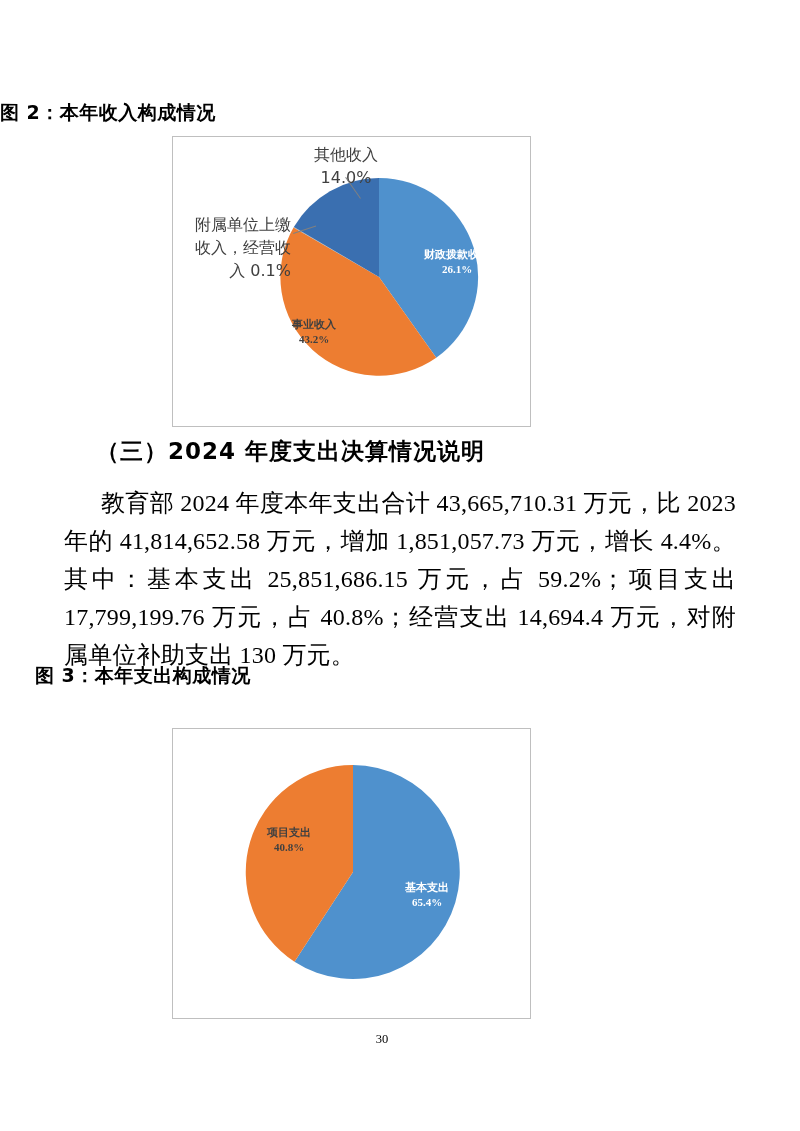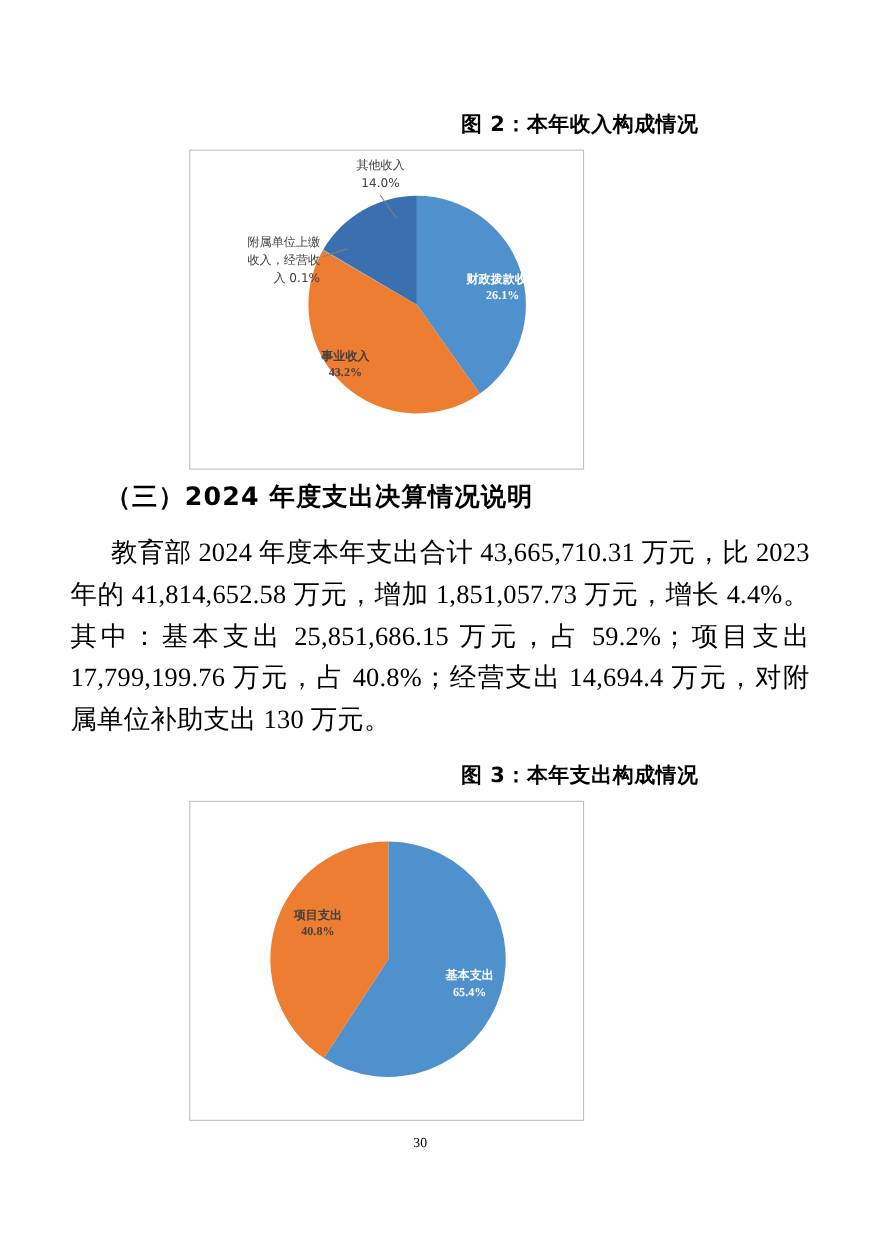--- a/index.html
+++ b/index.html
@@ -19,28 +19,28 @@
     position: absolute;
     left: 0; top: 0;
     width: 800px;
     height: 1131px;
   }
 
   
   .fig-caption {
     position: absolute;
     width: 635px;
-    text-align: right;
+    text-align: left;
     font-size: 19px;
     font-weight: bold;
     font-family: "DejaVu Sans", sans-serif;
     letter-spacing: 0.5px;
   }
   #caption-fig2 { top: 100px; }
-  #caption-fig3 { top: 692px; }
+  #caption-fig3 { top: 663px; padding-left: 35px; }
 
   
   .chart-frame {
     position: absolute;
     border: 1px solid #bfbfbf;
     background: #ffffff;
   }
   #chart2-frame {
     left: 172px;
     top: 136px;
@@ -72,21 +72,21 @@
     line-height: 1.35;
     color: #ffffff;
     white-space: nowrap;
   }
   .slice-label.dark {
     color: #404040;
     font-weight: bold;
   }
   .outside-label {
     position: absolute;
-    font-size: 11px;
+    font-size: 16px;
     font-family: "DejaVu Sans", sans-serif;
     color: #404040;
     line-height: 1.45;
     text-align: center;
   }
   .leader {
     position: absolute;
     background: #808080;
     height: 1px;
     transform-origin: 0 0;

